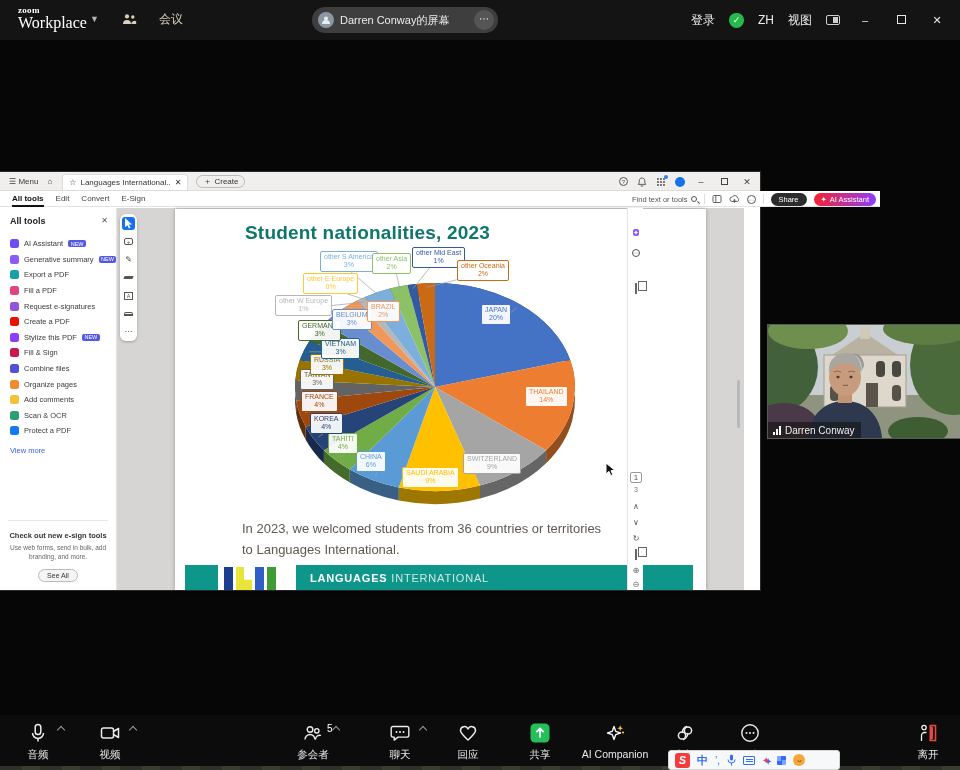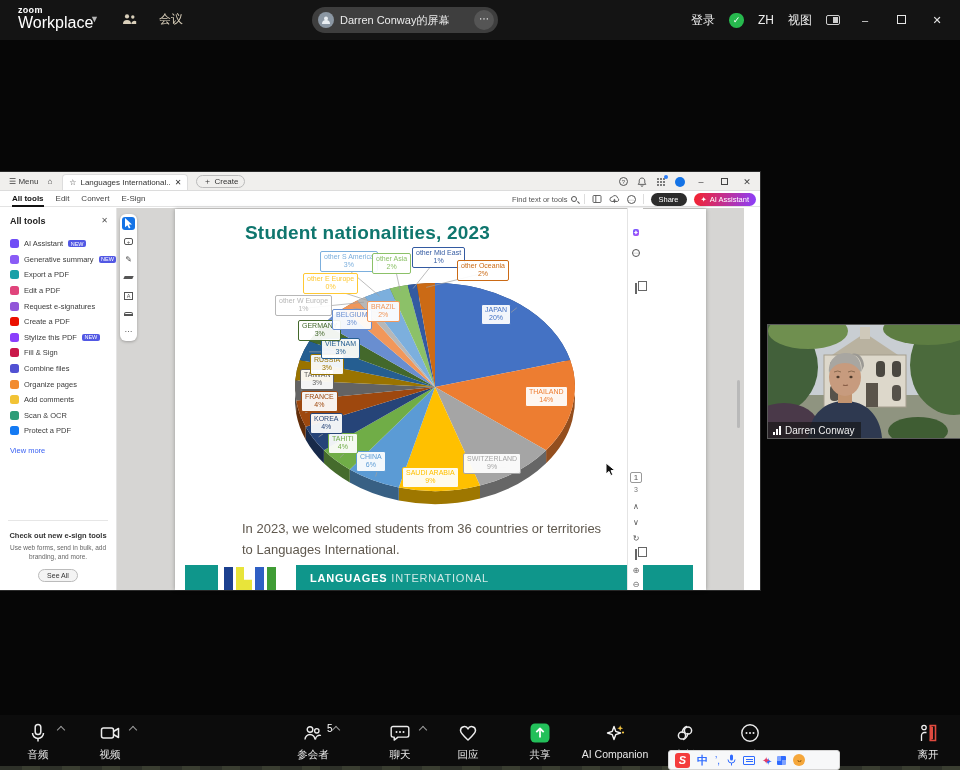--- a/index.html
+++ b/index.html
@@ -1,21 +1,21 @@
 <!DOCTYPE html>
 <html><head>
 <meta charset="utf-8">
 <style>
   * { margin:0; padding:0; box-sizing:border-box; }
   body { background:#000; font-family:"Liberation Sans", sans-serif; }
   .root { position:relative; width:960px; height:770px; background:#060606; overflow:hidden; }
 
   
   .ztb { position:absolute; left:0; top:0; width:960px; height:40px; background:#141414; }
-  .zlogo { position:absolute; left:18px; top:5px; color:#fff; }
+  .zlogo { position:absolute; left:18px; top:5px; color:#fff;font-family:Liberation Serif, serif; }
   .zlogo .sm { font-size:9px; font-weight:bold; letter-spacing:.3px; }
   .zlogo .lg { font-size:16px; margin-top:-1px; }
   .zchev { position:absolute; left:90px; top:14px; color:#b5b5b5; font-size:9px; }
   .ztab { position:absolute; left:122px; top:11px; display:flex; align-items:center; gap:22px; color:#d9cfba; font-size:12px; }
   .zpill { position:absolute; left:312px; top:7px; width:186px; height:26px; background:#3e3e3e; border-radius:13px; display:flex; align-items:center; padding:0 4px 0 6px; }
   .zpill .av { width:16px; height:16px; border-radius:50%; background:#8b97a3; display:flex; align-items:center; justify-content:center; }
   .zpill .nm { flex:1; color:#ececec; font-size:11px; padding-left:6px; white-space:nowrap; overflow:hidden; }
   .zpill .ell { width:20px; height:20px; border-radius:50%; background:#555; color:#eee; font-size:10px; text-align:center; line-height:18px; }
   .zright { position:absolute; right:0; top:0; height:40px; display:flex; align-items:center; gap:14px; padding-right:12px; }
   .zright .txt { color:#ececec; font-size:12px; }
@@ -32,21 +32,21 @@
   .doctab { display:flex; align-items:center; gap:4px; background:#fff; border:1px solid #ddd; border-bottom:none; border-radius:4px 4px 0 0; height:16px; margin-left:10px; padding:0 6px; align-self:flex-end; }
   .createbtn { display:flex; align-items:center; gap:3px; border:1px solid #bbb; border-radius:8px; height:13px; padding:0 6px; margin-left:8px; }
   .atb-right { position:absolute; right:0; top:0; height:19px; display:flex; align-items:center; gap:9px; padding-right:6px; }
   .circ { width:9px; height:9px; border:1px solid #555; border-radius:50%; font-size:6px; text-align:center; line-height:8px; color:#555; }
   .bell, .grid9 { position:relative; width:10px; height:10px; }
   .avat { width:10px; height:10px; border-radius:50%; background:#1473e6; }
   .bluedot { position:absolute; right:-2px; top:-2px; width:4px; height:4px; border-radius:50%; background:#2d7ff9; }
   .awin { color:#444; font-size:9px; width:14px; text-align:center; }
   .amaxbox { width:7px; height:7px; border:1px solid #444; display:inline-block; }
 
-  .anav { position:absolute; left:0; top:19px; width:760px; height:16px; background:#fff; border-bottom:1px solid #e3e3e3; display:flex; align-items:center; }
+  .anav { position:absolute; left:0; top:19px; width:880px; height:16px; background:#fff; border-bottom:1px solid #e3e3e3; display:flex; align-items:center; }
   .anav .tab { margin-left:12px; font-size:8px; color:#444; padding:2px 0; }
   .anav .tab.active { color:#111; font-weight:bold; border-bottom:2px solid #111; }
   .anav-right { position:absolute; right:4px; top:0; height:16px; display:flex; align-items:center; gap:7px; }
   .findbox { display:flex; align-items:center; gap:3px; color:#555; font-size:7.5px; }
   .mag { width:6px; height:6px; border:1px solid #555; border-radius:50%; position:relative; }
   .mag:after { content:""; position:absolute; left:5px; top:5px; width:3px; height:1px; background:#555; transform:rotate(45deg); }
   .vd { width:1px; height:10px; background:#ddd; }
   .sharepill { background:#2c2c2c; color:#fff; border-radius:7px; font-size:7.5px; padding:2px 8px; }
   .aipill { background:linear-gradient(100deg,#f5222d,#8a3ffc); color:#fff; border-radius:7px; font-size:7.5px; padding:2px 7px; display:flex; gap:3px; align-items:center; }
 
@@ -252,21 +252,21 @@
               <span class="ticon" style="background: rgb(138, 92, 246);"></span>
               <span class="tlabel">Generative summary</span>
               <span class="tbadge">NEW</span>
             </div>
             <div class="tool">
               <span class="ticon" style="background: rgb(24, 160, 168);"></span>
               <span class="tlabel">Export a PDF</span>
             </div>
             <div class="tool">
               <span class="ticon" style="background: rgb(224, 68, 124);"></span>
-              <span class="tlabel">Edit a PDF</span>
+              <span class="tlabel">Fill a PDF</span>
             </div>
             <div class="tool">
               <span class="ticon" style="background: rgb(146, 86, 217);"></span>
               <span class="tlabel">Request e-signatures</span>
             </div>
             <div class="tool">
               <span class="ticon" style="background: rgb(235, 16, 0);"></span>
               <span class="tlabel">Create a PDF</span>
             </div>
             <div class="tool">

